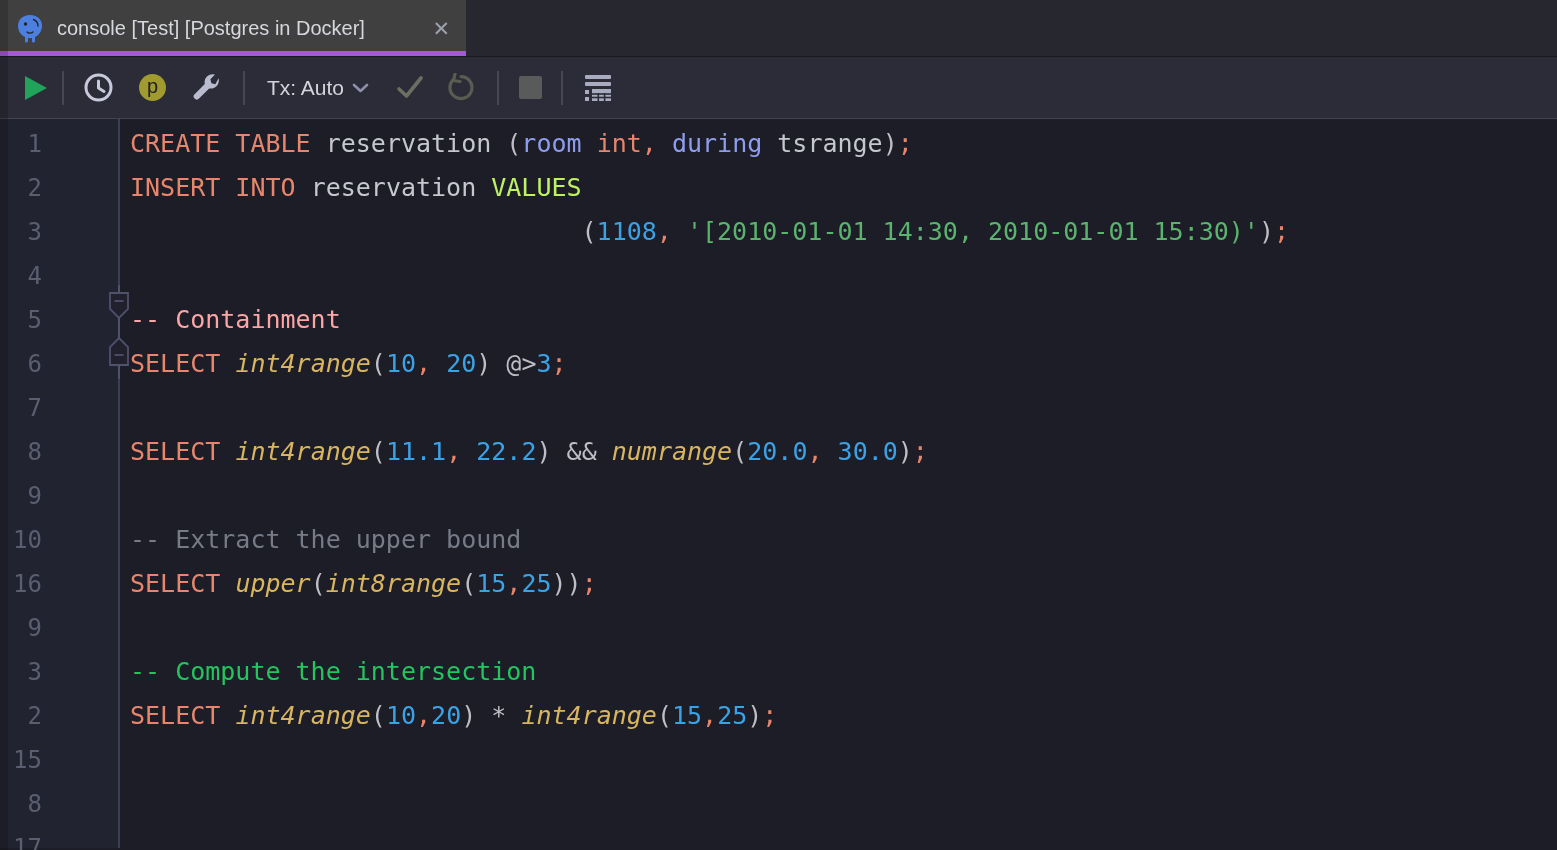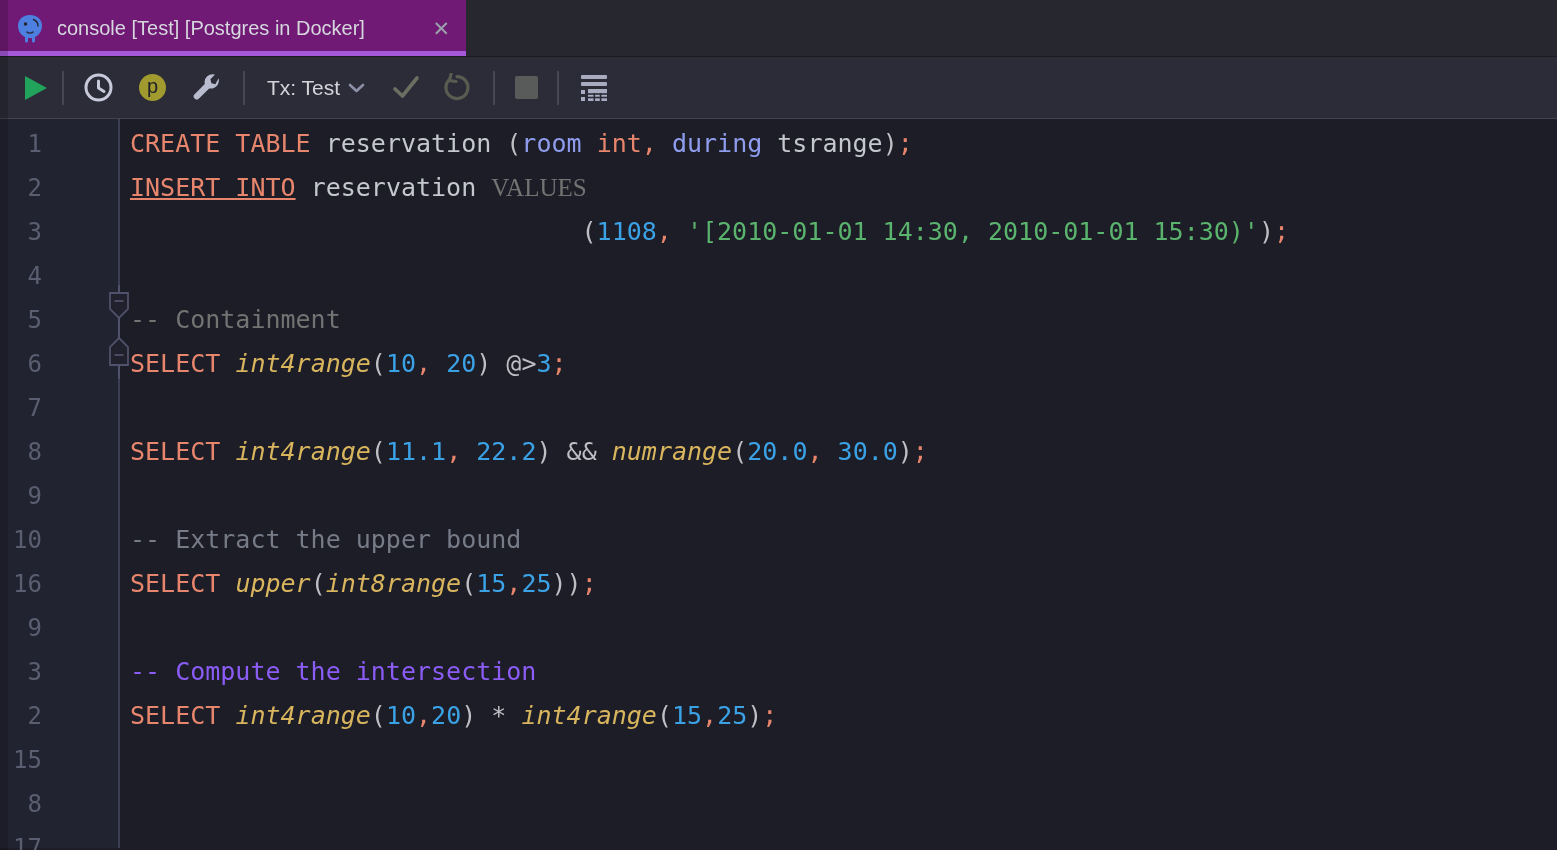--- a/index.html
+++ b/index.html
@@ -3,21 +3,21 @@
 <meta charset="utf-8">
 <style>
   * { margin:0; padding:0; box-sizing:border-box; }
   html,body { width:1557px; height:850px; overflow:hidden; background:#1C1D27;
               font-family:"Liberation Sans", sans-serif; }
   .app { position:relative; width:1557px; height:850px; }
 
   
   .tabbar { height:57px; background:#26272F; border-bottom:1px solid #1A1B21;
             display:flex; align-items:stretch; }
-  .tab { position:relative; width:466px; background:#701a75; display:flex;
+  .tab { position:relative; width:466px; background:#404040; display:flex;
          align-items:center; padding:0 16px 0 14px; cursor:default; }
   .tab-title { font-size:20px; color:#D6D8DE; margin-left:11px; white-space:nowrap; }
   .tab-close { margin-left:auto; font-size:21px; color:#9BA0AC; line-height:1; }
   .tab-underline { position:absolute; left:0; right:0; bottom:0; height:5px; }
 
   
   .toolbar { height:62px; background:#2B2C37; border-bottom:1px solid #41434E;
              display:flex; align-items:center; }
   .tb-sep { width:2px; height:34px; background:#454752; }
   .tb-btn { display:flex; align-items:center; justify-content:center; }
@@ -74,21 +74,21 @@
     <div class="tb-btn" style="margin-left:26px">
       <div class="p-badge">p</div>
     </div>
     <div class="tb-btn" style="margin-left:24px">
       <svg width="31" height="31" viewBox="0 0 31 31">
         <path d="M28.5 6.2 a8 8 0 0 1 -9.3 10.2 L9.0 26.6 a3.1 3.1 0 0 1 -4.4 -4.4 L14.8 12 A8 8 0 0 1 25 2.6 l-4.6 4.6 1 4 4 1 z" fill="#B9BCCE"></path>
       </svg>
     </div>
     <div class="tb-sep" style="margin-left:22px"></div>
     <div class="tb-btn">
-      <span class="tx">Tx: Test</span>
+      <span class="tx">Tx: Auto</span>
       <svg width="17" height="12" viewBox="0 0 17 12" style="margin-left:8px">
         <polyline points="2,3 8.5,9 15,3" fill="none" stroke="#8D90A8" stroke-width="2.6" stroke-linecap="round" stroke-linejoin="round"></polyline>
       </svg>
     </div>
     <div class="tb-btn" style="margin-left:26px">
       <svg width="30" height="27" viewBox="0 0 30 27">
         <polyline points="4,15 11.5,22 26,4" fill="none" stroke="#6B6F62" stroke-width="3.6" stroke-linecap="round" stroke-linejoin="round"></polyline>
       </svg>
     </div>
     <div class="tb-btn" style="margin-left:18px">
@@ -135,32 +135,32 @@
         <div class="gutter-line">16</div>
         <div class="gutter-line">9</div>
         <div class="gutter-line">3</div>
         <div class="gutter-line">2</div>
         <div class="gutter-line">15</div>
         <div class="gutter-line">8</div>
         <div class="gutter-line">17</div>
       </div>
     <div class="code">
         <div class="code-line"><span style="color: rgb(232, 134, 109);">CREATE TABLE</span><span style="color: rgb(197, 200, 206);"> reservation </span><span style="color: rgb(189, 191, 197);">(</span><span style="color: rgb(143, 157, 238);">room</span><span style="color: rgb(197, 200, 206);"> </span><span style="color: rgb(232, 134, 109);">int</span><span style="color: rgb(232, 134, 109);">,</span><span style="color: rgb(197, 200, 206);"> </span><span style="color: rgb(143, 157, 238);">during</span><span style="color: rgb(197, 200, 206);"> tsrange</span><span style="color: rgb(189, 191, 197);">)</span><span style="color: rgb(232, 134, 109);">;</span></div>
-        <div class="code-line"><span style="color: rgb(232, 134, 109); text-decoration: underline;">INSERT INTO</span><span style="color: rgb(197, 200, 206);"> reservation </span><span style="color: #737373; font-family: Liberation Serif, serif;">VALUES</span></div>
+        <div class="code-line"><span style="color: rgb(232, 134, 109);">INSERT INTO</span><span style="color: rgb(197, 200, 206);"> reservation </span><span style="color: #bef264;">VALUES</span></div>
         <div class="code-line"><span style="color: rgb(197, 200, 206);">                              </span><span style="color: rgb(189, 191, 197);">(</span><span style="color: rgb(59, 162, 230);">1108</span><span style="color: rgb(232, 134, 109);">,</span><span style="color: rgb(197, 200, 206);"> </span><span style="color: rgb(91, 180, 109);">'[2010-01-01 14:30, 2010-01-01 15:30)'</span><span style="color: rgb(189, 191, 197);">)</span><span style="color: rgb(232, 134, 109);">;</span></div>
         <div class="code-line"></div>
-        <div class="code-line"><span style="color: #737373;">-- Containment</span></div>
+        <div class="code-line"><span style="color: #fca5a5;">-- Containment</span></div>
         <div class="code-line"><span style="color: rgb(232, 134, 109);">SELECT</span><span style="color: rgb(197, 200, 206);"> </span><span style="color: rgb(217, 181, 94); font-style: italic;">int4range</span><span style="color: rgb(189, 191, 197);">(</span><span style="color: rgb(59, 162, 230);">10</span><span style="color: rgb(232, 134, 109);">,</span><span style="color: rgb(197, 200, 206);"> </span><span style="color: rgb(59, 162, 230);">20</span><span style="color: rgb(189, 191, 197);">) </span><span style="color: rgb(189, 191, 197);">@&gt;</span><span style="color: rgb(59, 162, 230);">3</span><span style="color: rgb(232, 134, 109);">;</span></div>
         <div class="code-line"></div>
         <div class="code-line"><span style="color: rgb(232, 134, 109);">SELECT</span><span style="color: rgb(197, 200, 206);"> </span><span style="color: rgb(217, 181, 94); font-style: italic;">int4range</span><span style="color: rgb(189, 191, 197);">(</span><span style="color: rgb(59, 162, 230);">11.1</span><span style="color: rgb(232, 134, 109);">,</span><span style="color: rgb(197, 200, 206);"> </span><span style="color: rgb(59, 162, 230);">22.2</span><span style="color: rgb(189, 191, 197);">) </span><span style="color: rgb(189, 191, 197);">&amp;&amp;</span><span style="color: rgb(197, 200, 206);"> </span><span style="color: rgb(217, 181, 94); font-style: italic;">numrange</span><span style="color: rgb(189, 191, 197);">(</span><span style="color: rgb(59, 162, 230);">20.0</span><span style="color: rgb(232, 134, 109);">,</span><span style="color: rgb(197, 200, 206);"> </span><span style="color: rgb(59, 162, 230);">30.0</span><span style="color: rgb(189, 191, 197);">)</span><span style="color: rgb(232, 134, 109);">;</span></div>
         <div class="code-line"></div>
         <div class="code-line"><span style="color: rgb(118, 123, 135);">-- Extract the upper bound</span></div>
         <div class="code-line"><span style="color: rgb(232, 134, 109);">SELECT</span><span style="color: rgb(197, 200, 206);"> </span><span style="color: rgb(217, 181, 94); font-style: italic;">upper</span><span style="color: rgb(189, 191, 197);">(</span><span style="color: rgb(217, 181, 94); font-style: italic;">int8range</span><span style="color: rgb(189, 191, 197);">(</span><span style="color: rgb(59, 162, 230);">15</span><span style="color: rgb(232, 134, 109);">,</span><span style="color: rgb(59, 162, 230);">25</span><span style="color: rgb(189, 191, 197);">))</span><span style="color: rgb(232, 134, 109);">;</span></div>
         <div class="code-line"></div>
-        <div class="code-line"><span style="color: #8b5cf6;">-- Compute the intersection</span></div>
+        <div class="code-line"><span style="color: #22c55e;">-- Compute the intersection</span></div>
         <div class="code-line"><span style="color: rgb(232, 134, 109);">SELECT</span><span style="color: rgb(197, 200, 206);"> </span><span style="color: rgb(217, 181, 94); font-style: italic;">int4range</span><span style="color: rgb(189, 191, 197);">(</span><span style="color: rgb(59, 162, 230);">10</span><span style="color: rgb(232, 134, 109);">,</span><span style="color: rgb(59, 162, 230);">20</span><span style="color: rgb(189, 191, 197);">) </span><span style="color: rgb(189, 191, 197);">*</span><span style="color: rgb(197, 200, 206);"> </span><span style="color: rgb(217, 181, 94); font-style: italic;">int4range</span><span style="color: rgb(189, 191, 197);">(</span><span style="color: rgb(59, 162, 230);">15</span><span style="color: rgb(232, 134, 109);">,</span><span style="color: rgb(59, 162, 230);">25</span><span style="color: rgb(189, 191, 197);">)</span><span style="color: rgb(232, 134, 109);">;</span></div>
         <div class="code-line"></div>
         <div class="code-line"></div>
       </div>
     <svg class="fold-svg" width="26" height="94" viewBox="0 0 26 94">
       <line x1="13" y1="0" x2="13" y2="8" stroke="#50516A" stroke-width="2"></line>
       <g>
         <polygon points="4,8 22,8 22,24 13,33 4,24" fill="#20212C" stroke="#50516A" stroke-width="1.8"></polygon>
         <line x1="8.5" y1="16" x2="17.5" y2="16" stroke="#50516A" stroke-width="1.8"></line>
       </g>

